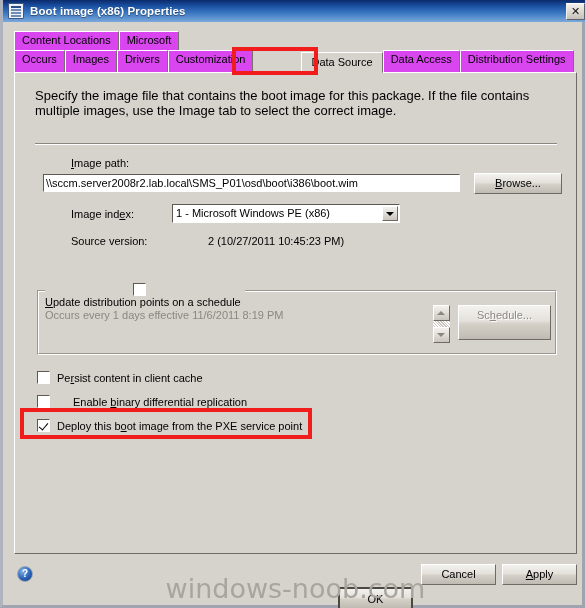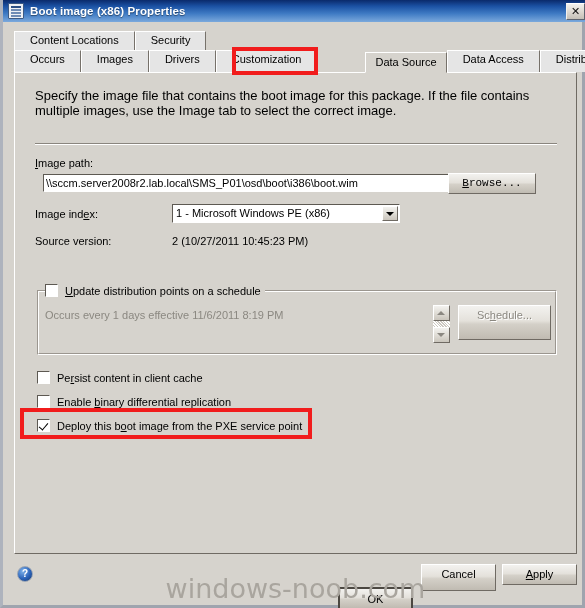--- a/index.html
+++ b/index.html
@@ -92,22 +92,22 @@
   .tabrow {
     display: flex;
     align-items: flex-end;
     height: 19px;
     position: relative;
   }
   .tabrow.row2 { margin-top: 0px; }
   .tab {
     height: 22px;
     line-height: 17px;
-    padding: 0 15px;
-    background: #e5e5e5;
+    padding: 0 7px;
+    background: #d946ef;
     border-left: 1px solid #ffffff;
     border-top: 1px solid #ffffff;
     border-right: 1px solid #76716a;
     box-sizing: border-box;
     white-space: nowrap;
     font-size: 11px;
     color: #000;
     position: relative;
   }
   .tab.active {
@@ -150,20 +150,21 @@
     height: 0;
     border-top: 1px solid #8a857e;
     border-bottom: 1px solid #ffffff;
   }
 
   .label {
     position: absolute;
     font-size: 11px;
     color: #000;
     white-space: nowrap;
+    margin-left: 36px;
   }
   .label u { text-decoration: underline; }
 
   .textbox {
     position: absolute;
     box-sizing: border-box;
     background: #ffffff;
     border: 1px solid #7f7a73;
     border-top-color: #5d5952;
     border-left-color: #5d5952;
@@ -287,20 +288,21 @@
   }
   #gb-legend {
     position: absolute;
     left: 8px; top: 0;
     height: 15px;
     display: flex;
     align-items: center;
     background: #d6d3cd;
     padding-right: 4px;
     z-index: 2;
+    flex-direction: column;
   }
   #gb-schedule-text {
     position: absolute;
     left: 8px; top: 26px;
     font-size: 11px;
     color: #8b8881;
     white-space: nowrap;
   }
 
   .spinner {
@@ -387,21 +389,21 @@
 
   <div id="titlebar">
     <div id="title-icon"></div>
     <div id="title-text">Boot image (x86) Properties</div>
     <div id="close-button">✕</div>
   </div>
 
   <div id="tabstrip">
     <div class="tabrow row1">
       <div class="tab">Content Locations</div>
-      <div class="tab">Security</div>
+      <div class="tab">Microsoft</div>
     </div>
     <div class="tabrow row2">
       <div class="tab">Occurs</div>
       <div class="tab">Images</div>
       <div class="tab">Drivers</div>
       <div class="tab">Customization</div>
       <div class="tab active">Data Source</div>
       <div class="tab">Data Access</div>
       <div class="tab">Distribution Settings</div>
     </div>
@@ -410,21 +412,21 @@
   <div id="tabpage">
 
     <div class="desc">Specify the image file that contains the boot image for this package. If the file contains multiple images, use the Image tab to select the correct image.</div>
 
     <div class="hsep"></div>
 
     <div class="label" style="left:20px; top:84px;">
       <u>I</u><span>mage path:</span>
     </div>
     <div class="textbox" style="left:20px; top:101px; width:417px; height:18px;">\\sccm.server2008r2.lab.local\SMS_P01\osd\boot\i386\boot.wim</div>
-    <div class="button" style="left:433px; top:100px; width:88px; height:21px; line-height:19px;font-family:Liberation Mono, monospace;">
+    <div class="button" style="left:459px; top:100px; width:88px; height:21px; line-height:19px;">
       <u>B</u><span>rowse...</span>
     </div>
 
     <div class="label" style="left:20px; top:135px;">
       Image ind<u>e</u><span>x:</span>
     </div>
     <div class="combo" style="left:157px; top:131px; width:228px; height:19px;">
       <div class="val">1 - Microsoft Windows PE (x86)</div>
       <div class="arrowbtn"></div>
     </div>
@@ -457,21 +459,21 @@
       </div>
     </div>
 
     <div class="cb" style="left:22px; top:298px;">
       <span class="box"></span>
       <span class="txt">
         Pe<u>r</u><span>sist content in client cache</span>
       </span>
     </div>
 
-    <div class="cb" style="left:22px; top:322px;">
+    <div class="cb" style="left:22px; top:322px;gap:16px;">
       <span class="box"></span>
       <span class="txt">
         Enable <u>b</u><span>inary differential replication</span>
       </span>
     </div>
 
     <div class="cb" style="left:22px; top:346px;">
       <span class="box checked"></span>
       <span class="txt">
         Deploy this b<u>o</u><span>ot image from the PXE service point</span>
@@ -479,20 +481,20 @@
     </div>
 
   </div>
 
   <div class="redbox" style="left:229px; top:47px; width:86px; height:28px;"></div>
   <div class="redbox" style="left:17px; top:408px; width:292px; height:31px;"></div>
 
   <div id="help-icon">?</div>
 
   <div class="button" style="left:335px; top:563px; width:75px; height:23px; line-height:21px; border:2px solid #4b4741;margin-top:24px;">OK</div>
-  <div class="button" style="left:418px; top:564px; width:75px; height:27px; line-height:19px;">Cancel</div>
+  <div class="button" style="left:418px; top:564px; width:75px; height:21px; line-height:19px;">Cancel</div>
   <div class="button" style="left:499px; top:564px; width:75px; height:21px; line-height:19px;">
     <u>A</u><span>pply</span>
   </div>
 
   <div id="watermark">windows-noob.com</div>
 
 </div>
 
 </body></html>

